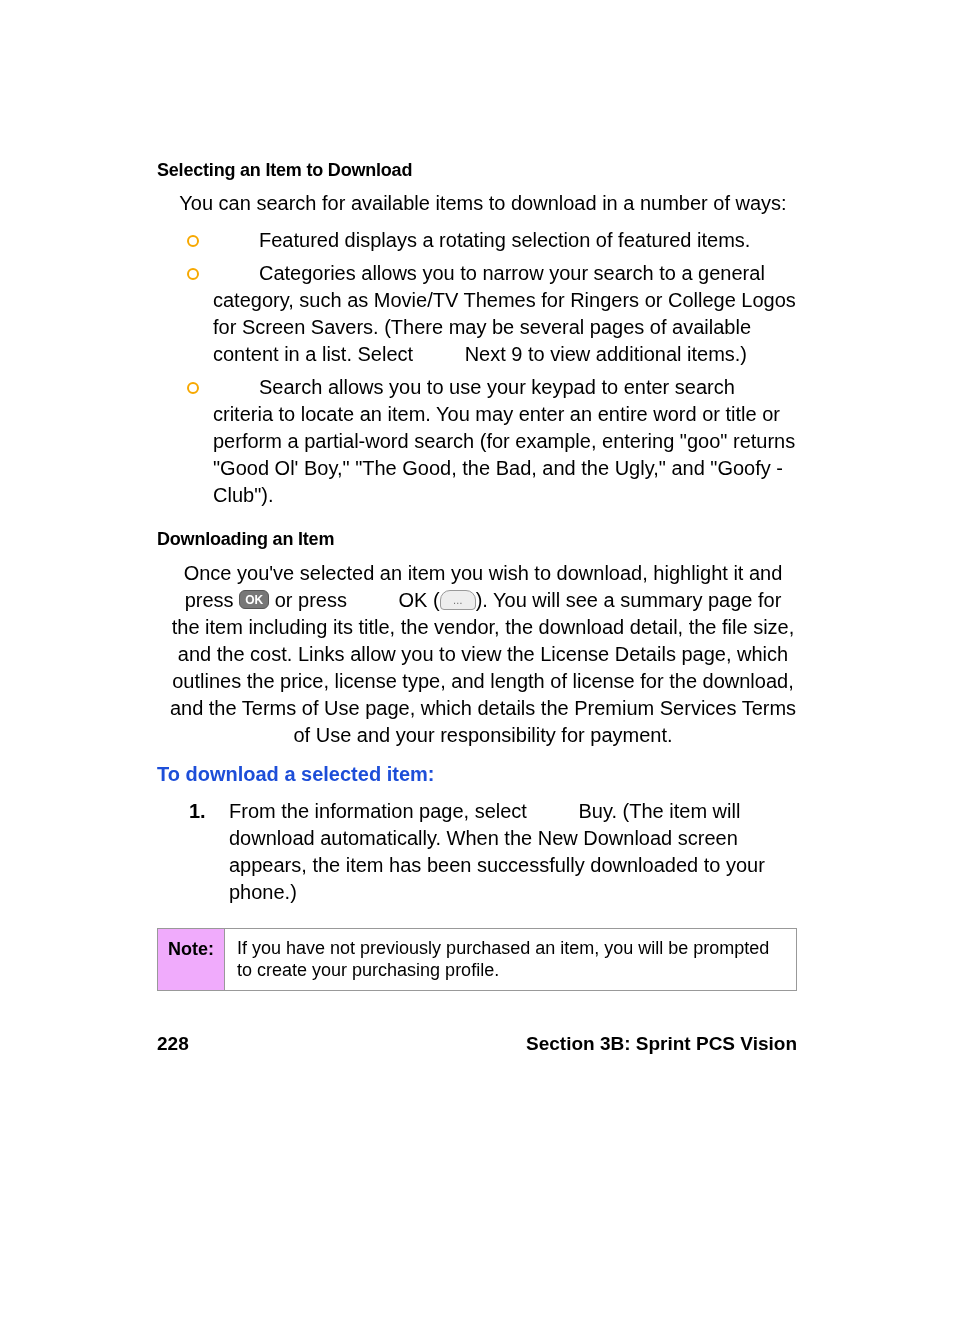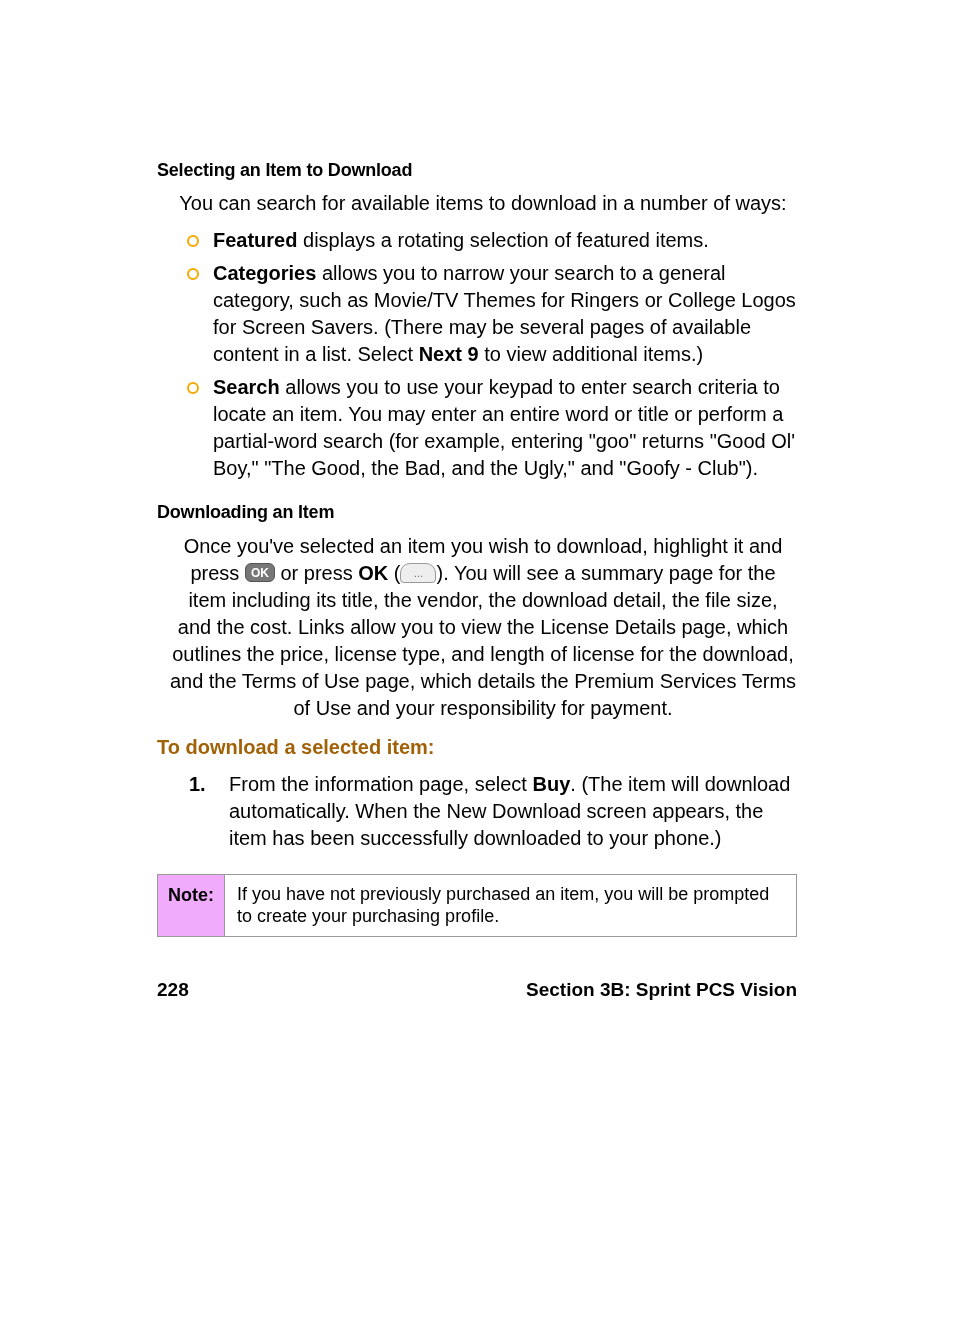--- a/index.html
+++ b/index.html
@@ -34,24 +34,24 @@
     content: "";
     position: absolute;
     left: 2px;
     top: 8px;
     width: 8px;
     height: 8px;
     border: 2px solid #f7a800;
     border-radius: 50%;
     background: #fff;
   }
-  .b { font-weight: 700; }
+  .b { font-weight: 400; margin-left: 46px; }
   .subhead {
     font-weight: 700;
-    color: #a16207;
+    color: #1d4ed8;
     margin: 12px 0 10px 0;
   }
   ol.steps {
     list-style: none;
     padding: 0;
     margin: 0 0 22px 32px;
   }
   ol.steps > li {
     position: relative;
     padding-left: 40px;

